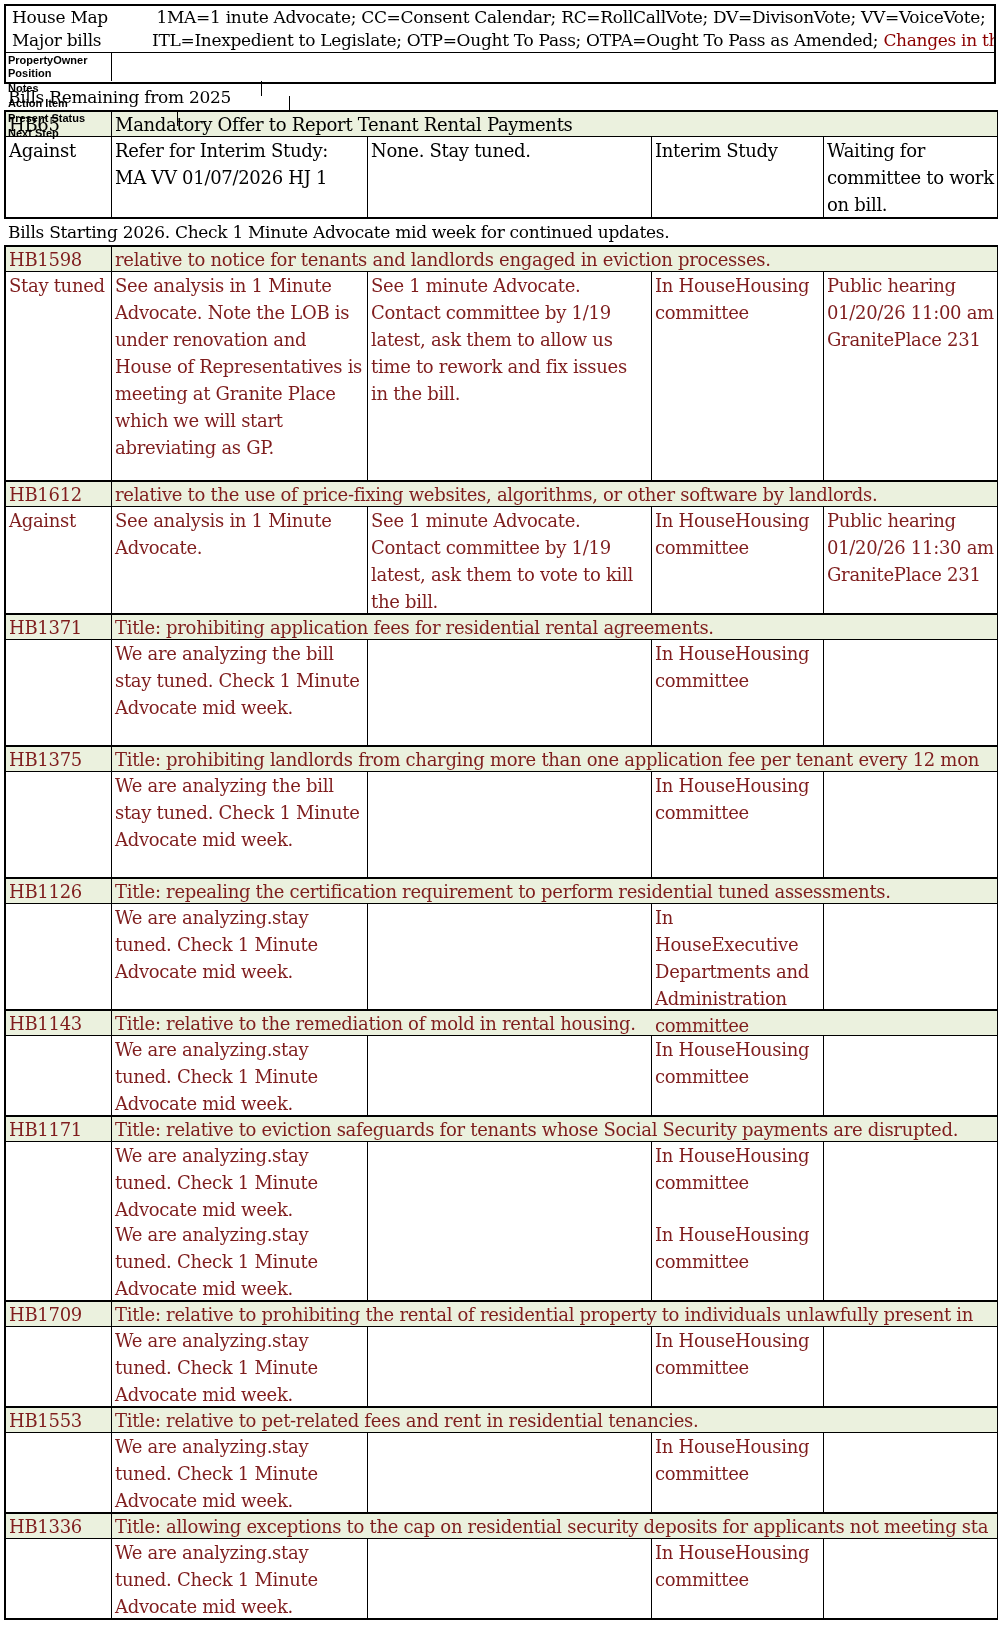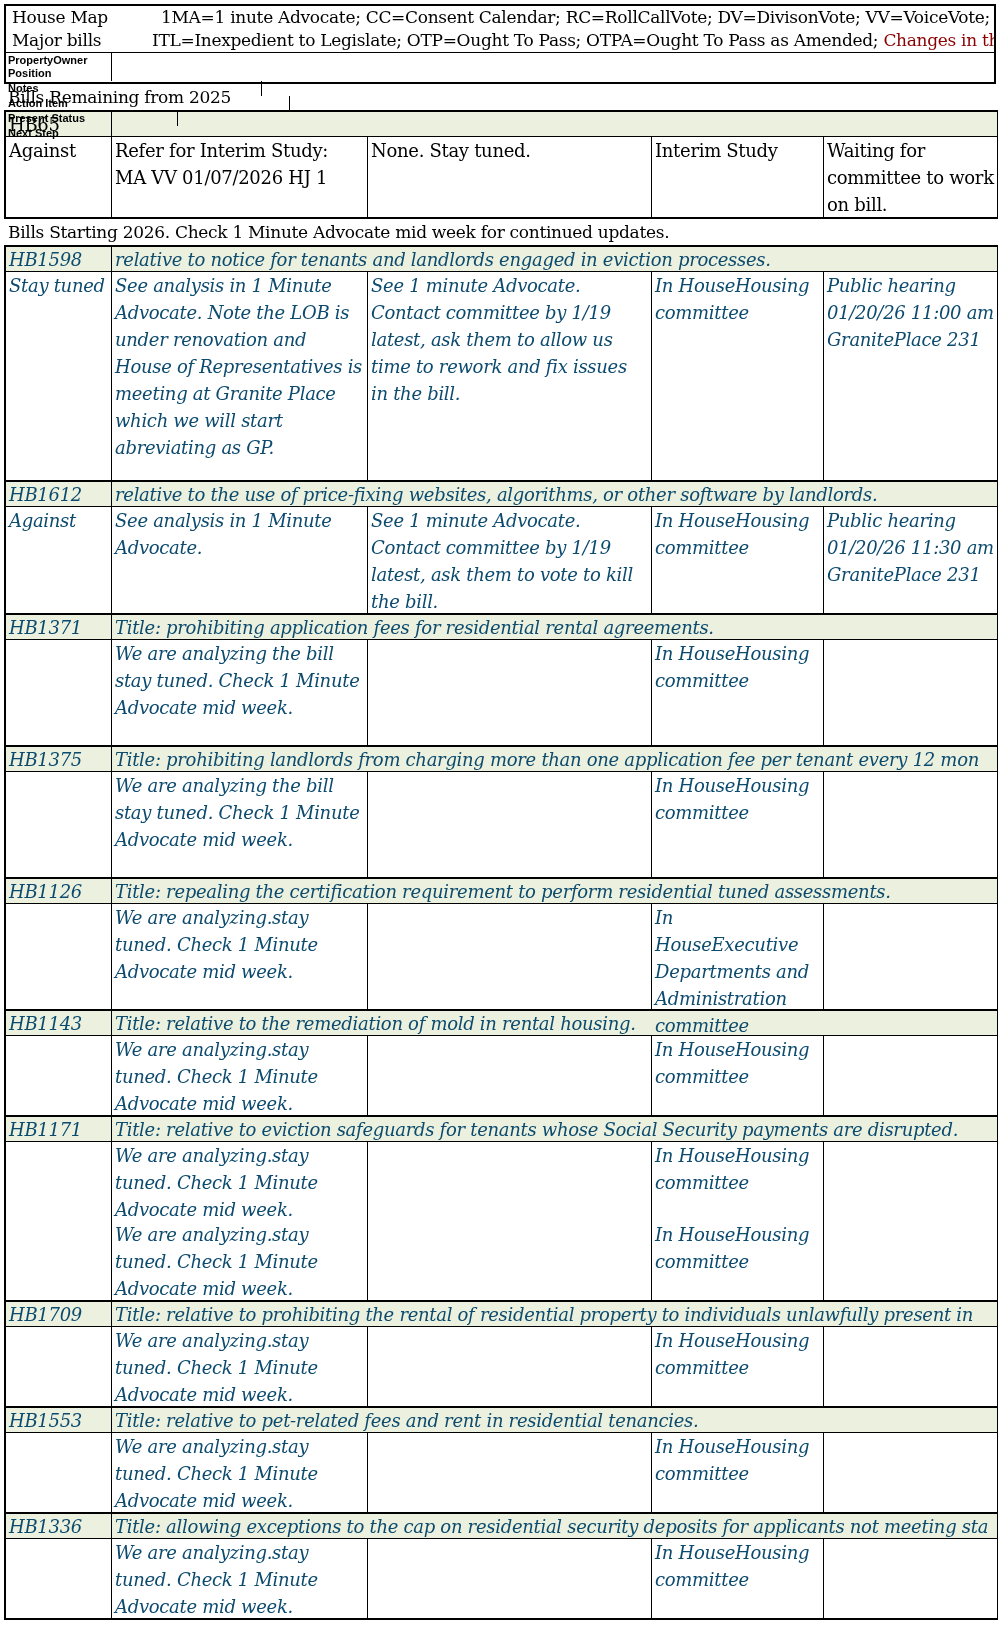--- a/index.html
+++ b/index.html
@@ -2,37 +2,37 @@
 <html><head>
 <meta charset="utf-8">
 <style>
   html, body { margin:0; padding:0; background:#ffffff; }
   body { width:998px; height:1646px; overflow:hidden; position:relative;
          font-family:"DejaVu Serif","Liberation Serif",serif; color:#000; }
   .sheet { position:absolute; left:4px; top:4px; width:994px; }
   .hdr { border:2px solid #000; border-bottom:none; width:992px; box-sizing:border-box; }
   .hdr-row { display:flex; height:23px; line-height:23px; font-size:17px; letter-spacing:-0.3px; }
   .hdr-row .l { width:140px; padding-left:6px; white-space:nowrap; }
-  .hdr-row .r { flex:1; text-align:right; padding-right:4px; white-space:nowrap; overflow:hidden; }
+  .hdr-row .r { flex:1; text-align:center; padding-right:4px; white-space:nowrap; overflow:hidden; }
   .red { color:#8b0000; }
   .colhdr { display:flex; border:2px solid #000; border-top:1px solid #000; width:992px; box-sizing:border-box;
             font-family:"Liberation Sans","DejaVu Sans",sans-serif; font-weight:bold; font-size:11px; height:32px;flex-direction:column; }
   .colhdr div { border-right:1px solid #000; padding:1px 2px; box-sizing:border-box; display:flex; align-items:flex-end; line-height:13px; }
   .colhdr div:last-child { border-right:none; }
   .c1{width:106px;} .c2{width:256px;} .c3{width:284px;} .c4{width:172px;} .c5{flex:1;}
   .section { font-size:17px; height:26px; line-height:26px; padding-left:4px; letter-spacing:-0.3px; white-space:nowrap; }
   .bill { width:995px; box-sizing:border-box; }
   .title-row { display:flex; background:#ebf1de; border:2px solid #000; border-bottom:1px solid #000; height:27px; line-height:26px; font-size:18px; letter-spacing:-0.3px; box-sizing:border-box; }
   .title-row .id { width:106px; padding-left:3px; box-sizing:border-box; border-right:1px solid #000; }
   .title-row .t { flex:1; padding-left:3px; white-space:nowrap; overflow:hidden; }
   .detail-row { display:flex; border-left:2px solid #000; border-right:2px solid #000; font-size:18px; line-height:27px; letter-spacing:-0.3px; box-sizing:border-box; }
   .detail-row > div { border-right:1px solid #000; padding:0 3px; box-sizing:border-box; }
   .detail-row > div:last-child { border-right:none; }
   .dk { color:#000; }
-  .rd { color:#0c4a6e;font-style:italic; }
+  .rd { color:#7f1d1d; }
   .bottom { border-bottom:2px solid #000; }
 </style>
 </head>
 <body>
 
 <div class="sheet">
   <div class="hdr">
     <div class="hdr-row">
       <div class="l">House Map</div>
       <div class="r">1MA=1 inute Advocate; CC=Consent Calendar; RC=RollCallVote; DV=DivisonVote; VV=VoiceVote;</div>
@@ -47,20 +47,21 @@
     <div class="c2">Notes</div>
     <div class="c3">Action Item</div>
     <div class="c4">Present Status</div>
     <div class="c5">Next Step</div>
   </div>
   <div id="content">
       <div class="section">Bills Remaining from 2025</div>
       <div class="bill bottom">
         <div class="title-row dk">
            <div class="id">HB65</div>
+           <div class="t">Mandatory Offer to Report Tenant Rental Payments</div>
          </div>
          <div class="detail-row dk" style="height:80px">
            <div class="c1">Against</div>
            <div class="c2">Refer for Interim Study: MA VV 01/07/2026 HJ 1</div>
            <div class="c3">None.  Stay tuned.</div>
            <div class="c4">Interim Study</div>
            <div class="c5">Waiting for committee to work on bill.</div>
          </div>
       </div>
       <div class="section">Bills Starting 2026. Check 1 Minute Advocate mid week for continued updates.</div>

